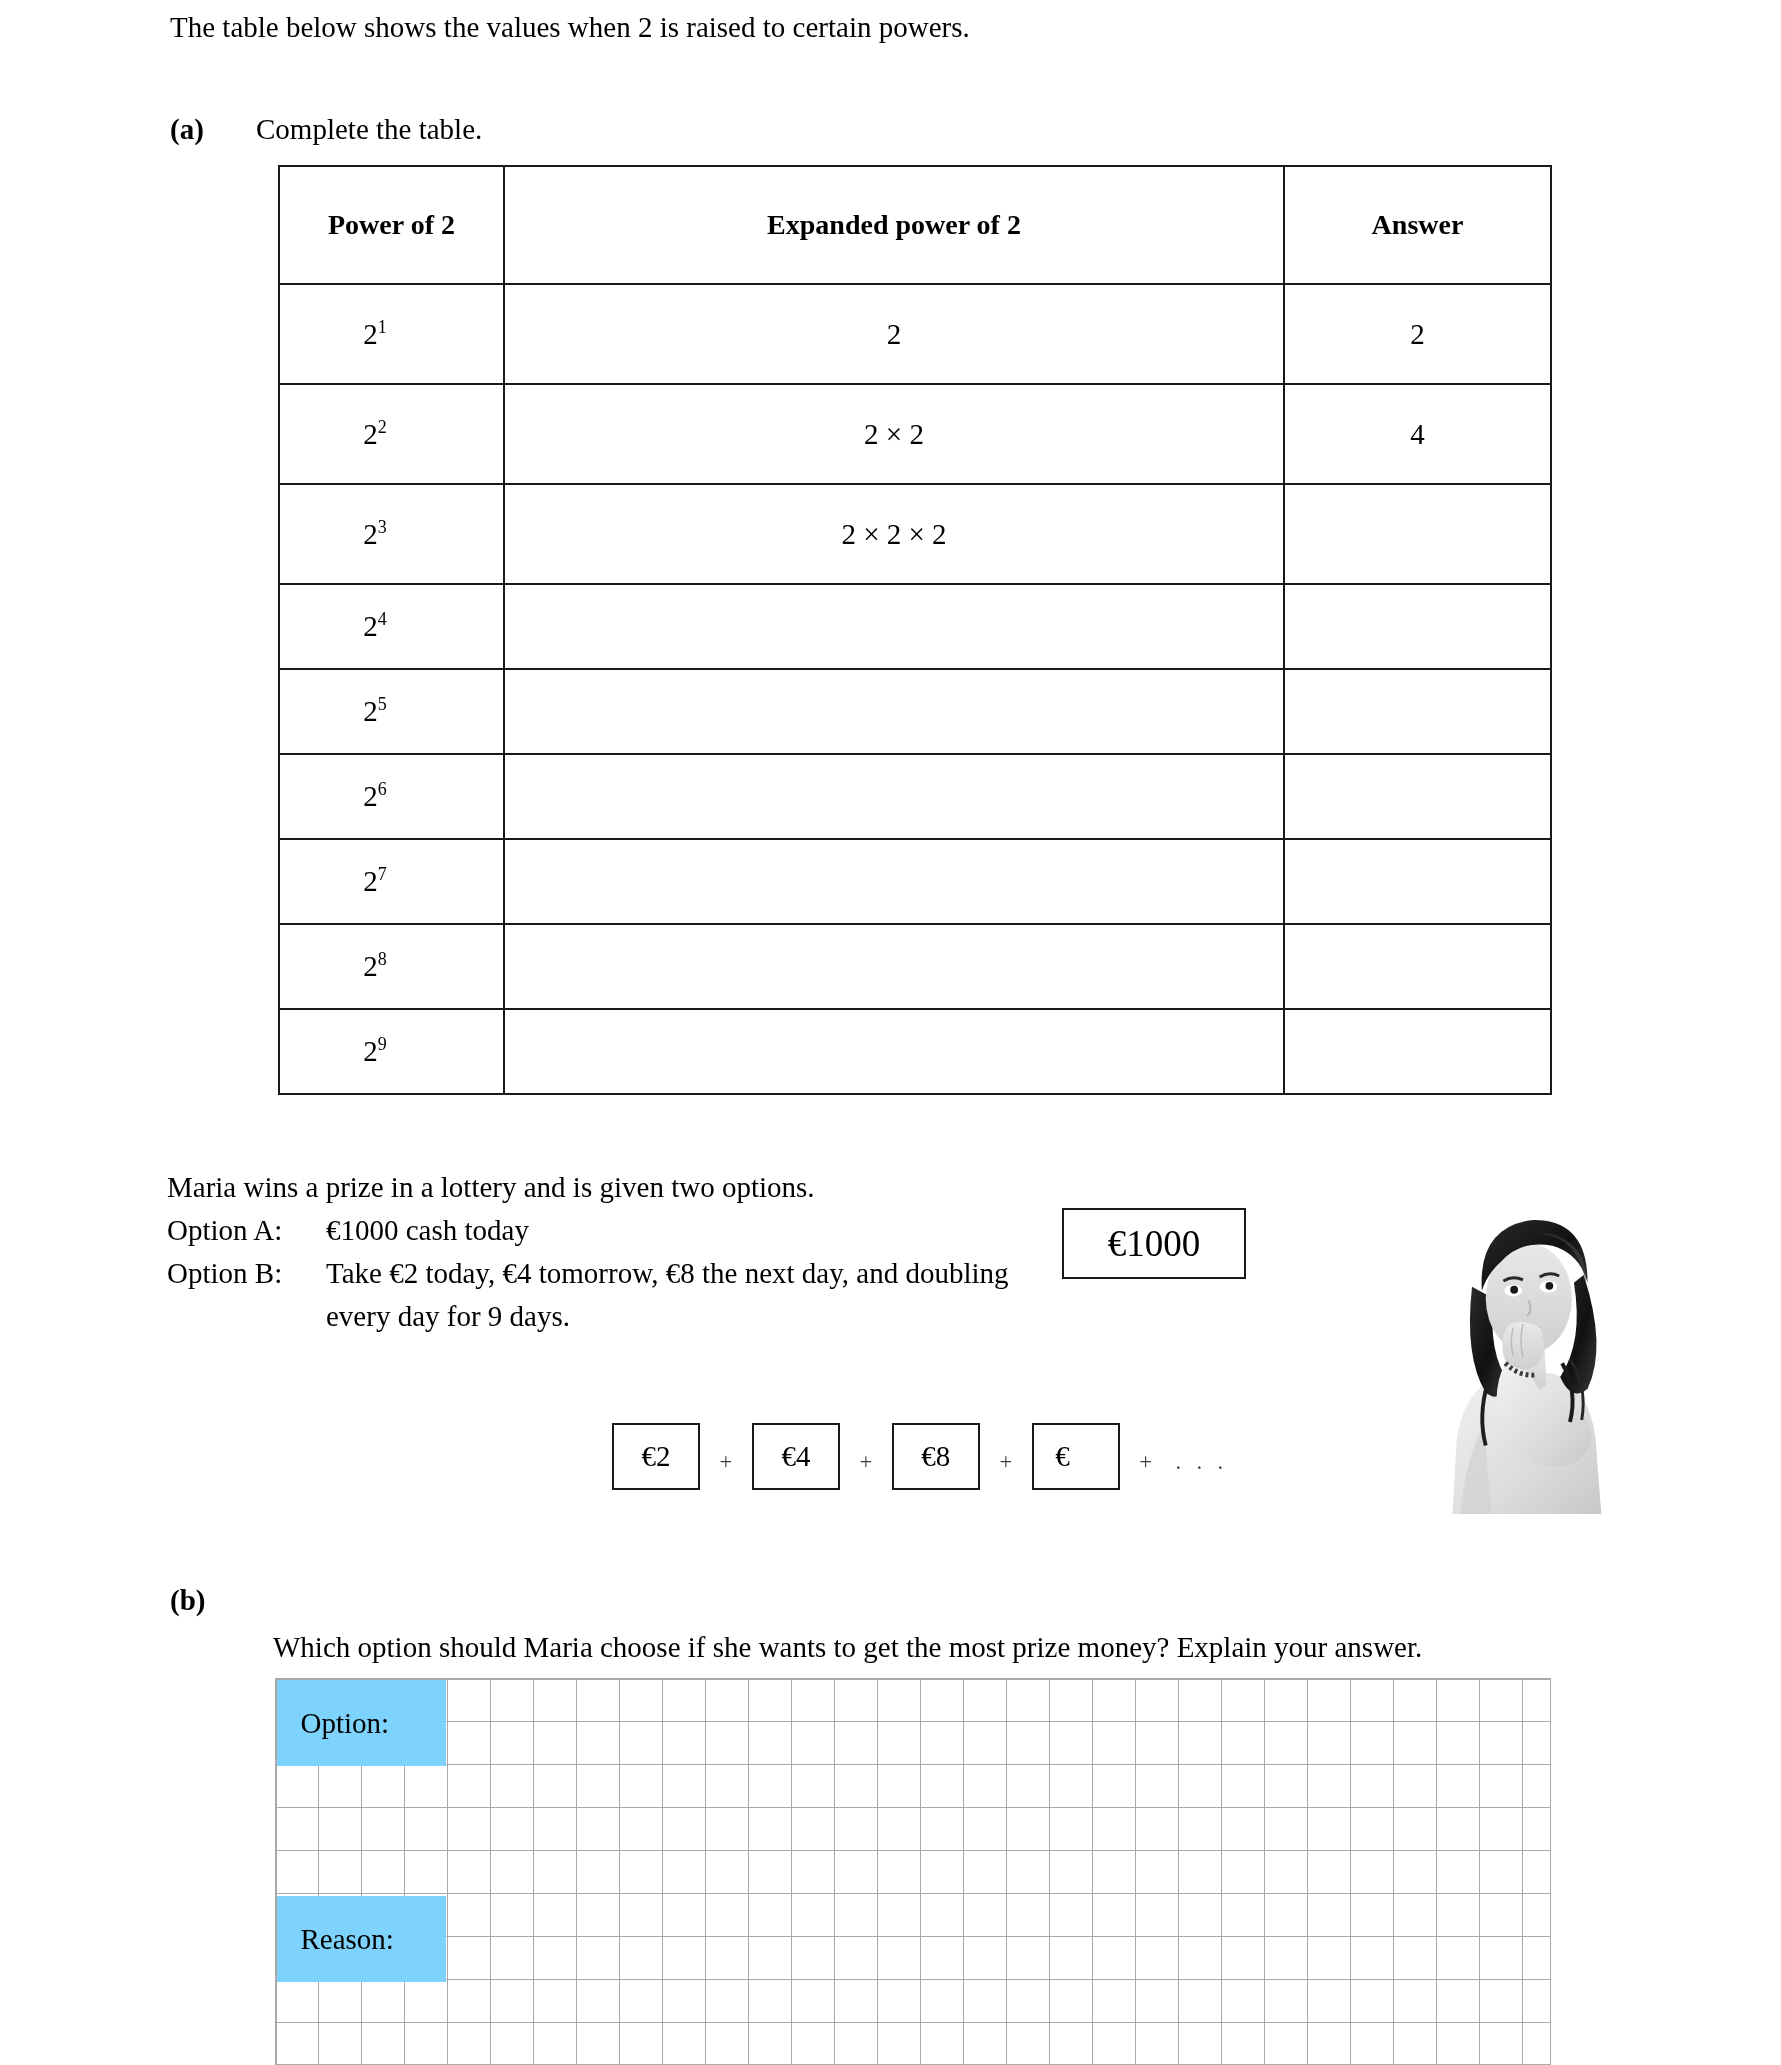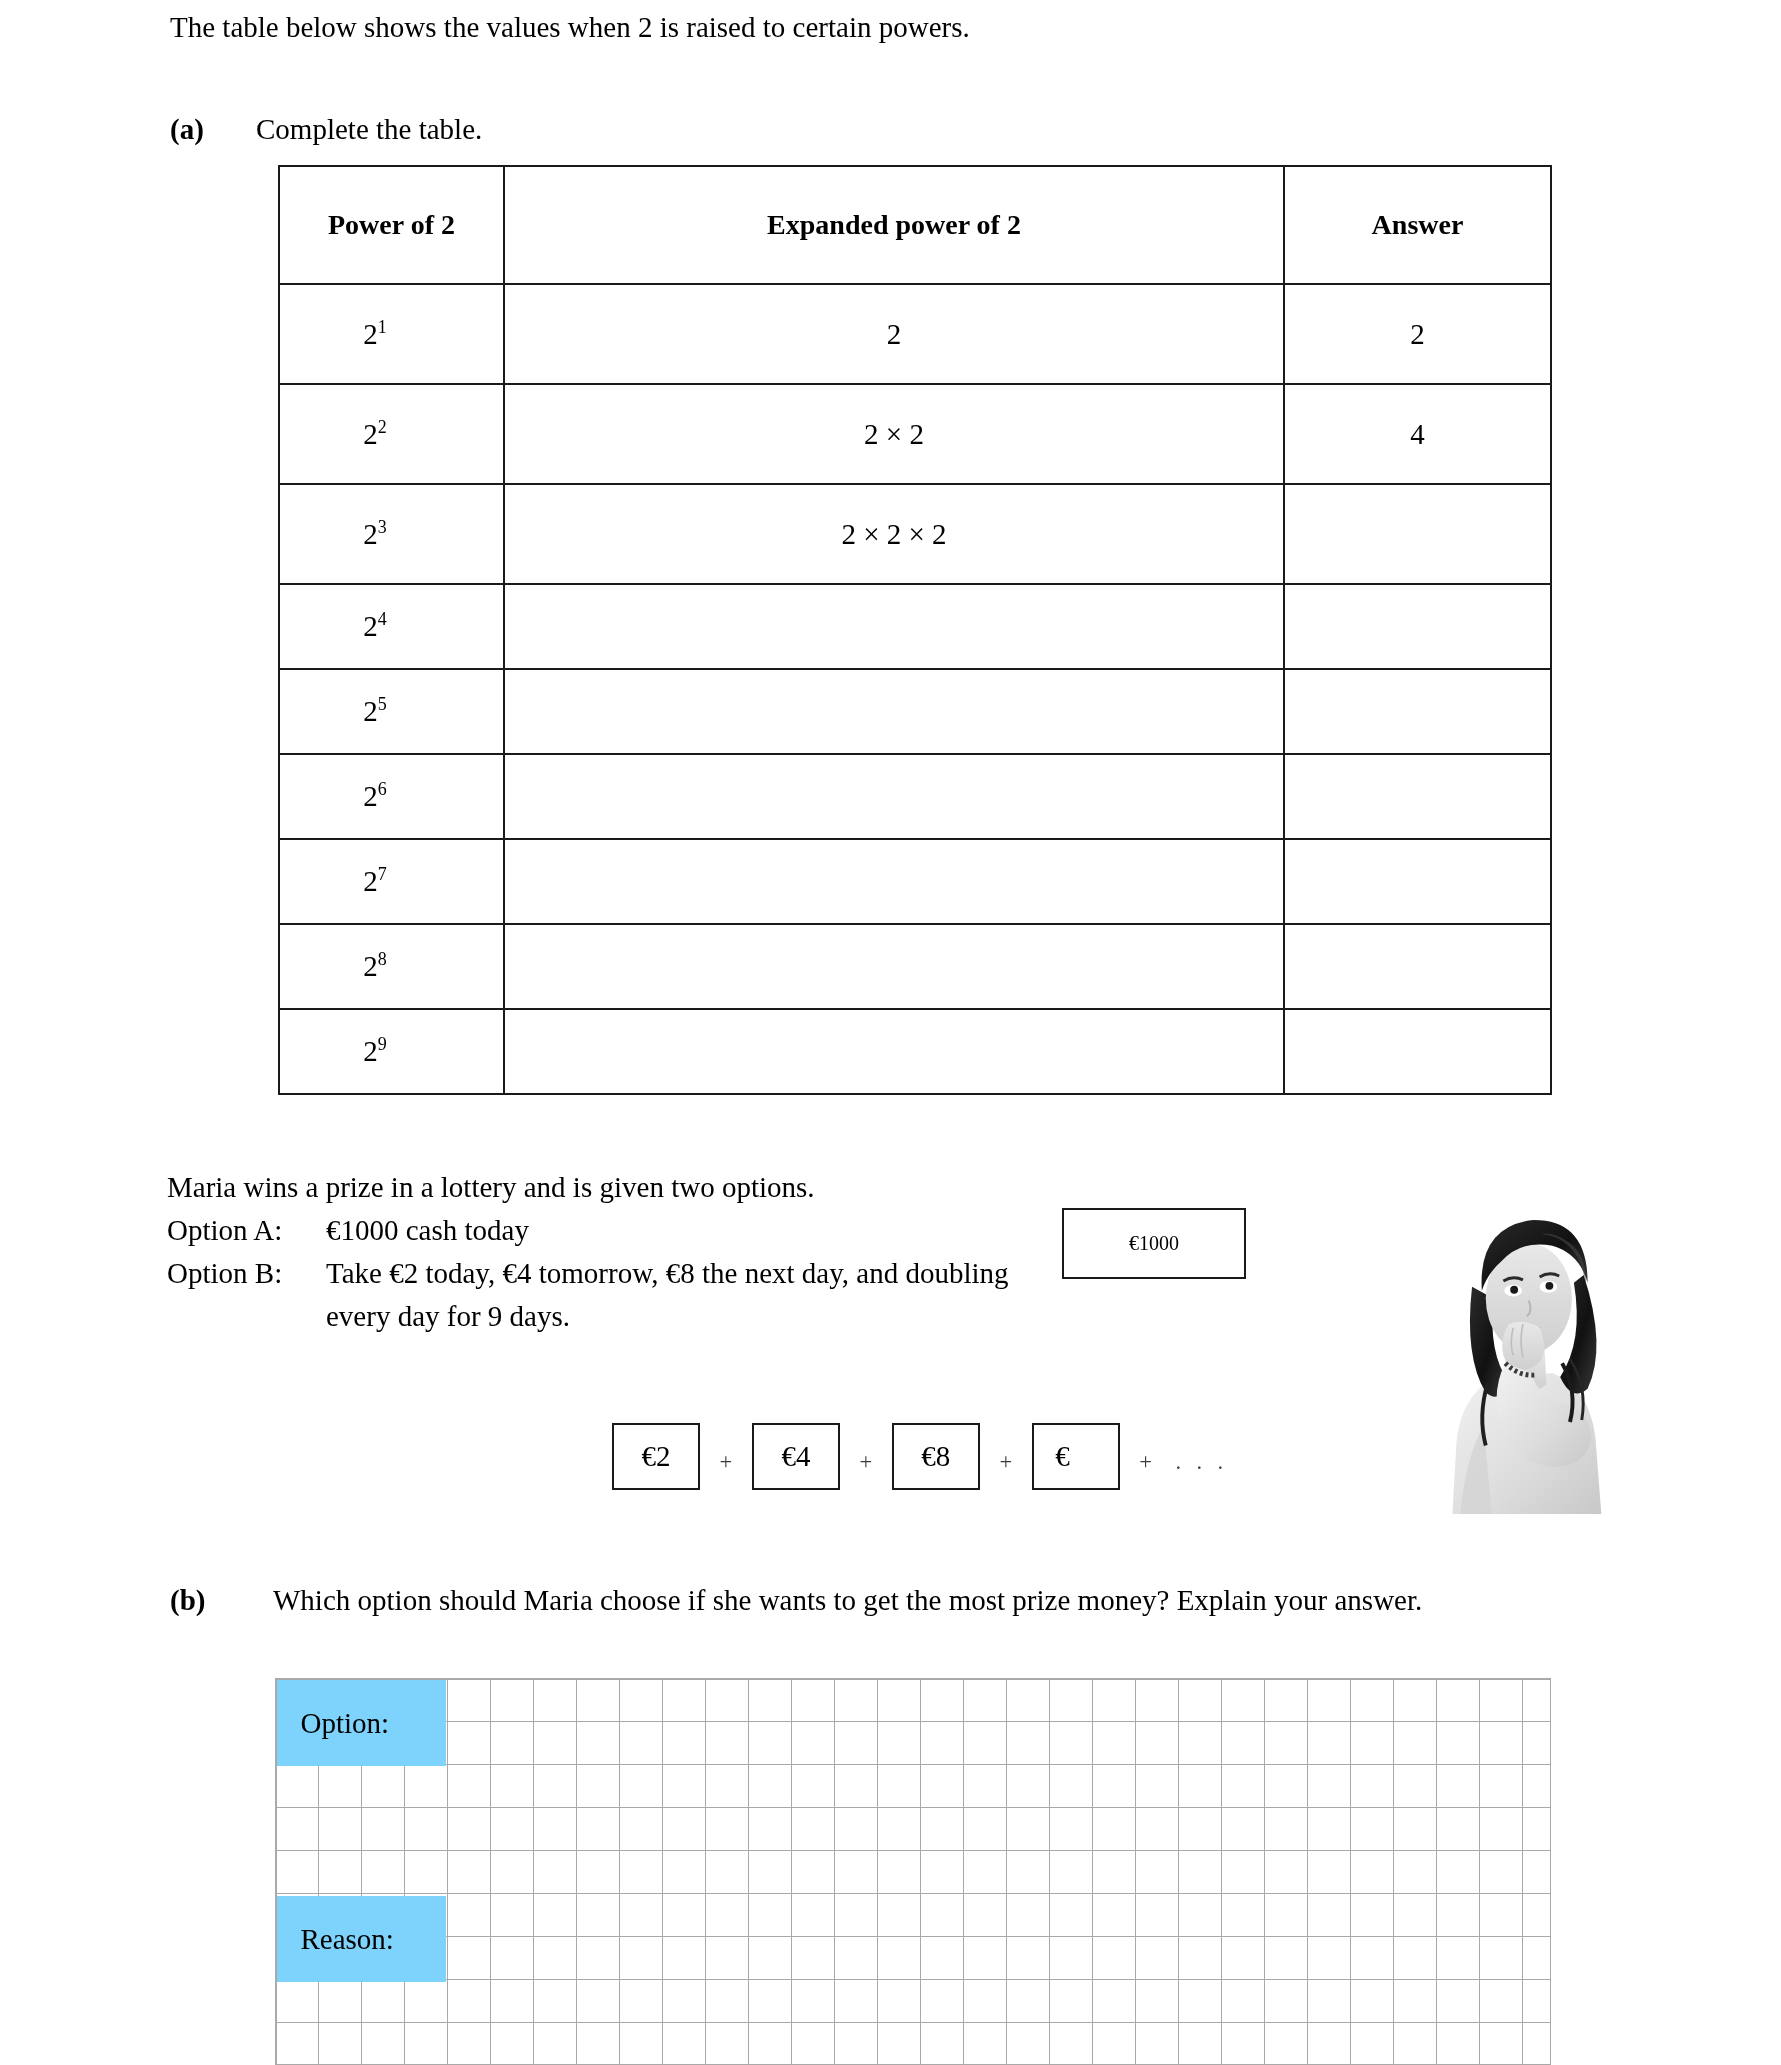--- a/index.html
+++ b/index.html
@@ -106,21 +106,21 @@
     width: 159px;
   }
 
   .box-1000 {
     position: absolute;
     left: 1062px;
     top: 1208px;
     width: 180px;
     height: 67px;
     border: 2px solid #1a1a1a;
-    font-size: 20px;
+    font-size: 37px;
     display: flex;
     align-items: center;
     justify-content: center;
   }
 
   
   .money-row {
     position: absolute;
     left: 612px;
     top: 1423px;
@@ -175,20 +175,21 @@
   }
   .part-b .pb-label {
     font-weight: bold;
     position: absolute;
     left: 0;
     top: 0;
   }
   .part-b .pb-text {
     display: block;
     margin-left: 103px;
+    margin-top: 47px;
   }
 
   
   .grid-wrap {
     position: absolute;
     left: 275px;
     top: 1678px;
     width: 1276px;
     height: 387px;
     overflow: hidden;

